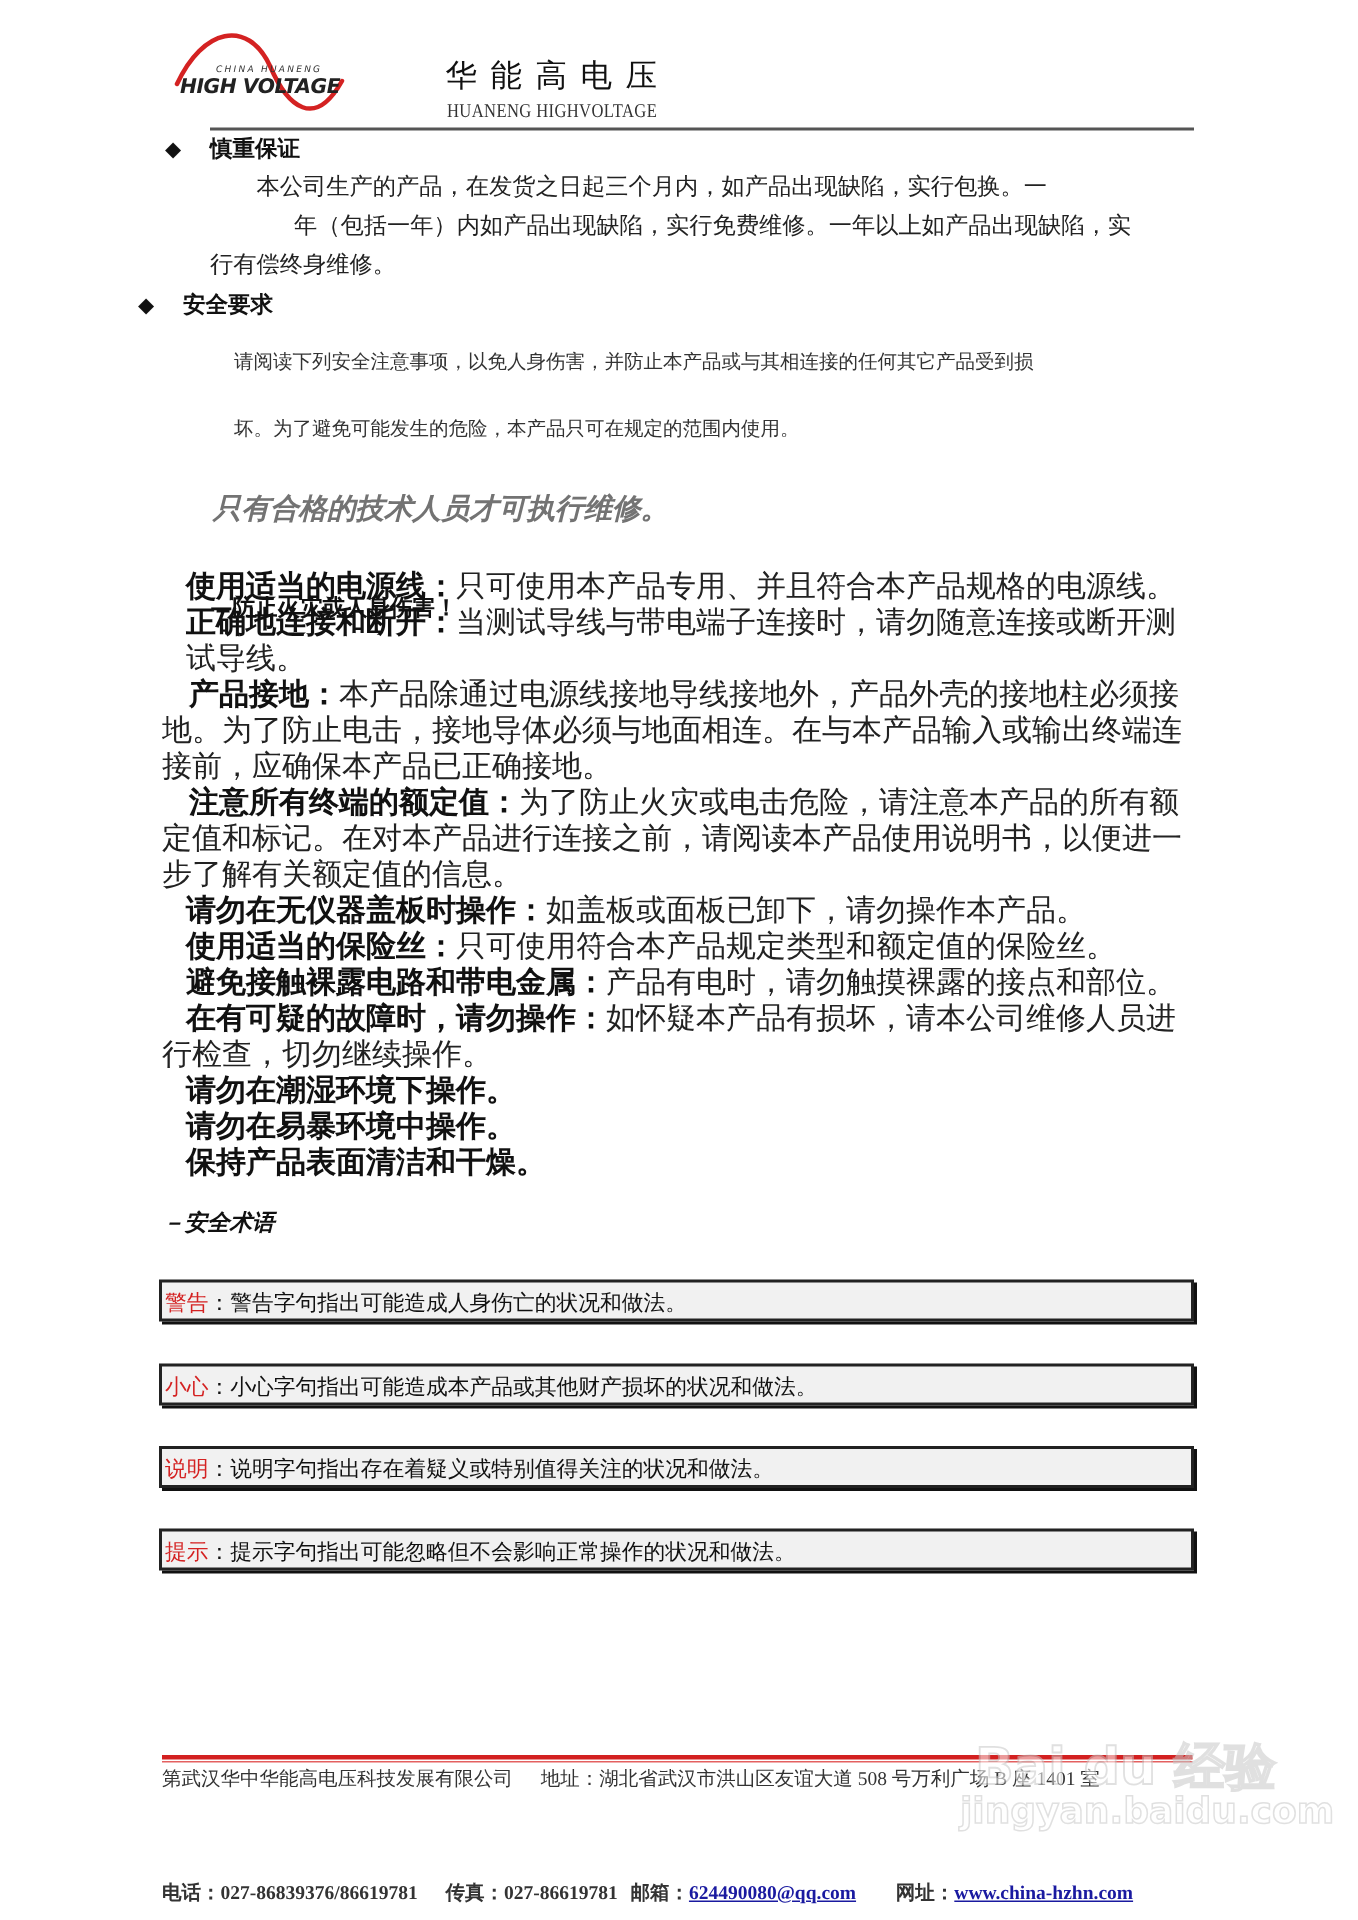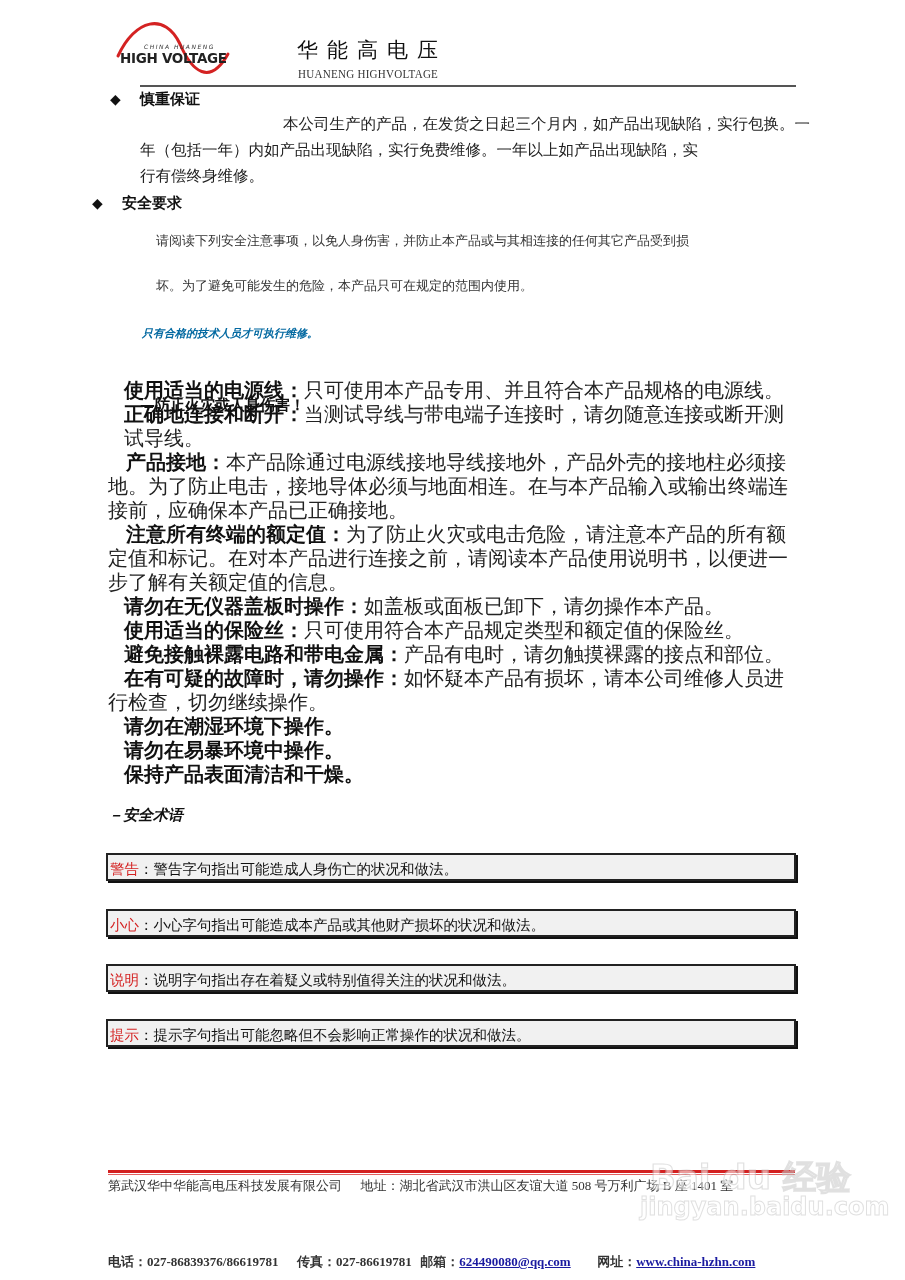--- a/index.html
+++ b/index.html
@@ -6,31 +6,31 @@
   body {
     width: 905px; height: 1280px; position: relative; overflow: hidden;
     font-family: "DejaVu Serif", "Liberation Serif", serif;
     color: #1a1a1a;
   }
   .abs { position: absolute; }
 
   
   .logo { left: 110px; top: 14px; width: 130px; height: 70px; }
   .logo-sub { position: absolute; left: 34px; top: 29px; font-family: "DejaVu Sans", sans-serif; font-size: 6px; letter-spacing: 1.5px; font-style: italic; color: #333; white-space: nowrap; }
-  .logo-main { position: absolute; left: 10px; top: 36px; font-family: "DejaVu Sans", sans-serif; font-weight: bold; font-size: 13.5px; color: #222; letter-spacing: -0.3px; white-space: nowrap; }
+  .logo-main { position: absolute; left: 10px; top: 36px; font-family: "DejaVu Sans", sans-serif; font-weight: bold; font-style: italic; font-size: 13.5px; color: #222; letter-spacing: -0.3px; white-space: nowrap; }
   .brand-cn { left: 297px; top: 36px; font-family: "DejaVu Sans", sans-serif; font-size: 21px; letter-spacing: 9px; color: #111; white-space: nowrap; }
   .brand-en { left: 298px; top: 66px; font-family: "Liberation Serif", serif; font-size: 13px; color: #333; letter-spacing: 0.3px; white-space: nowrap; transform: scaleX(0.85); transform-origin: left; }
   .header-rule { left: 140px; top: 85px; width: 656px; height: 2px; background: #555; }
 
   
   .section-title { font-family: "DejaVu Sans", sans-serif; font-weight: bold; font-size: 15px; color: #111; white-space: nowrap; }
   .diamond { display: inline-block; width: 14px; margin-right: 16px; font-size: 14px; }
   .para { font-size: 15.5px; line-height: 26px; color: #222; }
   .small-para { font-family: "DejaVu Sans", sans-serif; font-size: 13px; color: #333; white-space: nowrap; margin-left: 16px; }
-  .italic-note { font-family: Liberation Mono, monospace; font-size: 11px; font-style: italic; font-weight: bold; color: #0369a1; white-space: nowrap; }
+  .italic-note { font-family: Liberation Mono, monospace; font-size: 19px; font-style: italic; font-weight: bold; color: #737373; white-space: nowrap; }
   .bold-note { font-family: "DejaVu Sans", sans-serif; font-size: 15px; font-weight: bold; color: #111; white-space: nowrap; margin-top: 40px; }
 
   .rule-line { font-size: 20px; line-height: 24px; color: #222; }
   .rule-line b { font-family: "DejaVu Sans", sans-serif; font-weight: bold; color: #111; }
   .rules { left: 108px; width: 692px; top: 378px; }
 
   
   .term-box {
     left: 106px; width: 690px; height: 28px;
     background: #f1f1f1;
@@ -62,22 +62,22 @@
   <span class="logo-main">HIGH VOLTAGE</span>
 </div>
 <div class="abs brand-cn">华能高电压</div>
 <div class="abs brand-en">HUANENG HIGHVOLTAGE</div>
 <div class="abs header-rule"></div>
 
 <div class="abs section-title" style="left:110px; top:90px;">
   <span class="diamond">◆</span><span>慎重保证</span>
 </div>
 <div class="abs para" style="left:140px; top:111px; width:670px;">
-  <div style="white-space:nowrap;text-align:right;">　　本公司生产的产品，在发货之日起三个月内，如产品出现缺陷，实行包换。一</div>
-  <div style="white-space:nowrap;">年（包括一年）内如产品出现缺陷，实行免费维修。一年以上如产品出现缺陷，实</div>
+  <div style="white-space:nowrap;">　　本公司生产的产品，在发货之日起三个月内，如产品出现缺陷，实行包换。一</div>
+  <div style="white-space:nowrap;text-align:center;">年（包括一年）内如产品出现缺陷，实行免费维修。一年以上如产品出现缺陷，实</div>
   <div style="white-space:nowrap;">行有偿终身维修。</div>
 </div>
 
 <div class="abs section-title" style="left:92px; top:194px;">
   <span class="diamond">◆</span><span>安全要求</span>
 </div>
 <div class="abs small-para" style="left:140px; top:232px;">请阅读下列安全注意事项，以免人身伤害，并防止本产品或与其相连接的任何其它产品受到损</div>
 <div class="abs small-para" style="left:140px; top:277px;">坏。为了避免可能发生的危险，本产品只可在规定的范围内使用。</div>
 
 <div class="abs italic-note" style="left:142px; top:326px;">只有合格的技术人员才可执行维修。</div>

